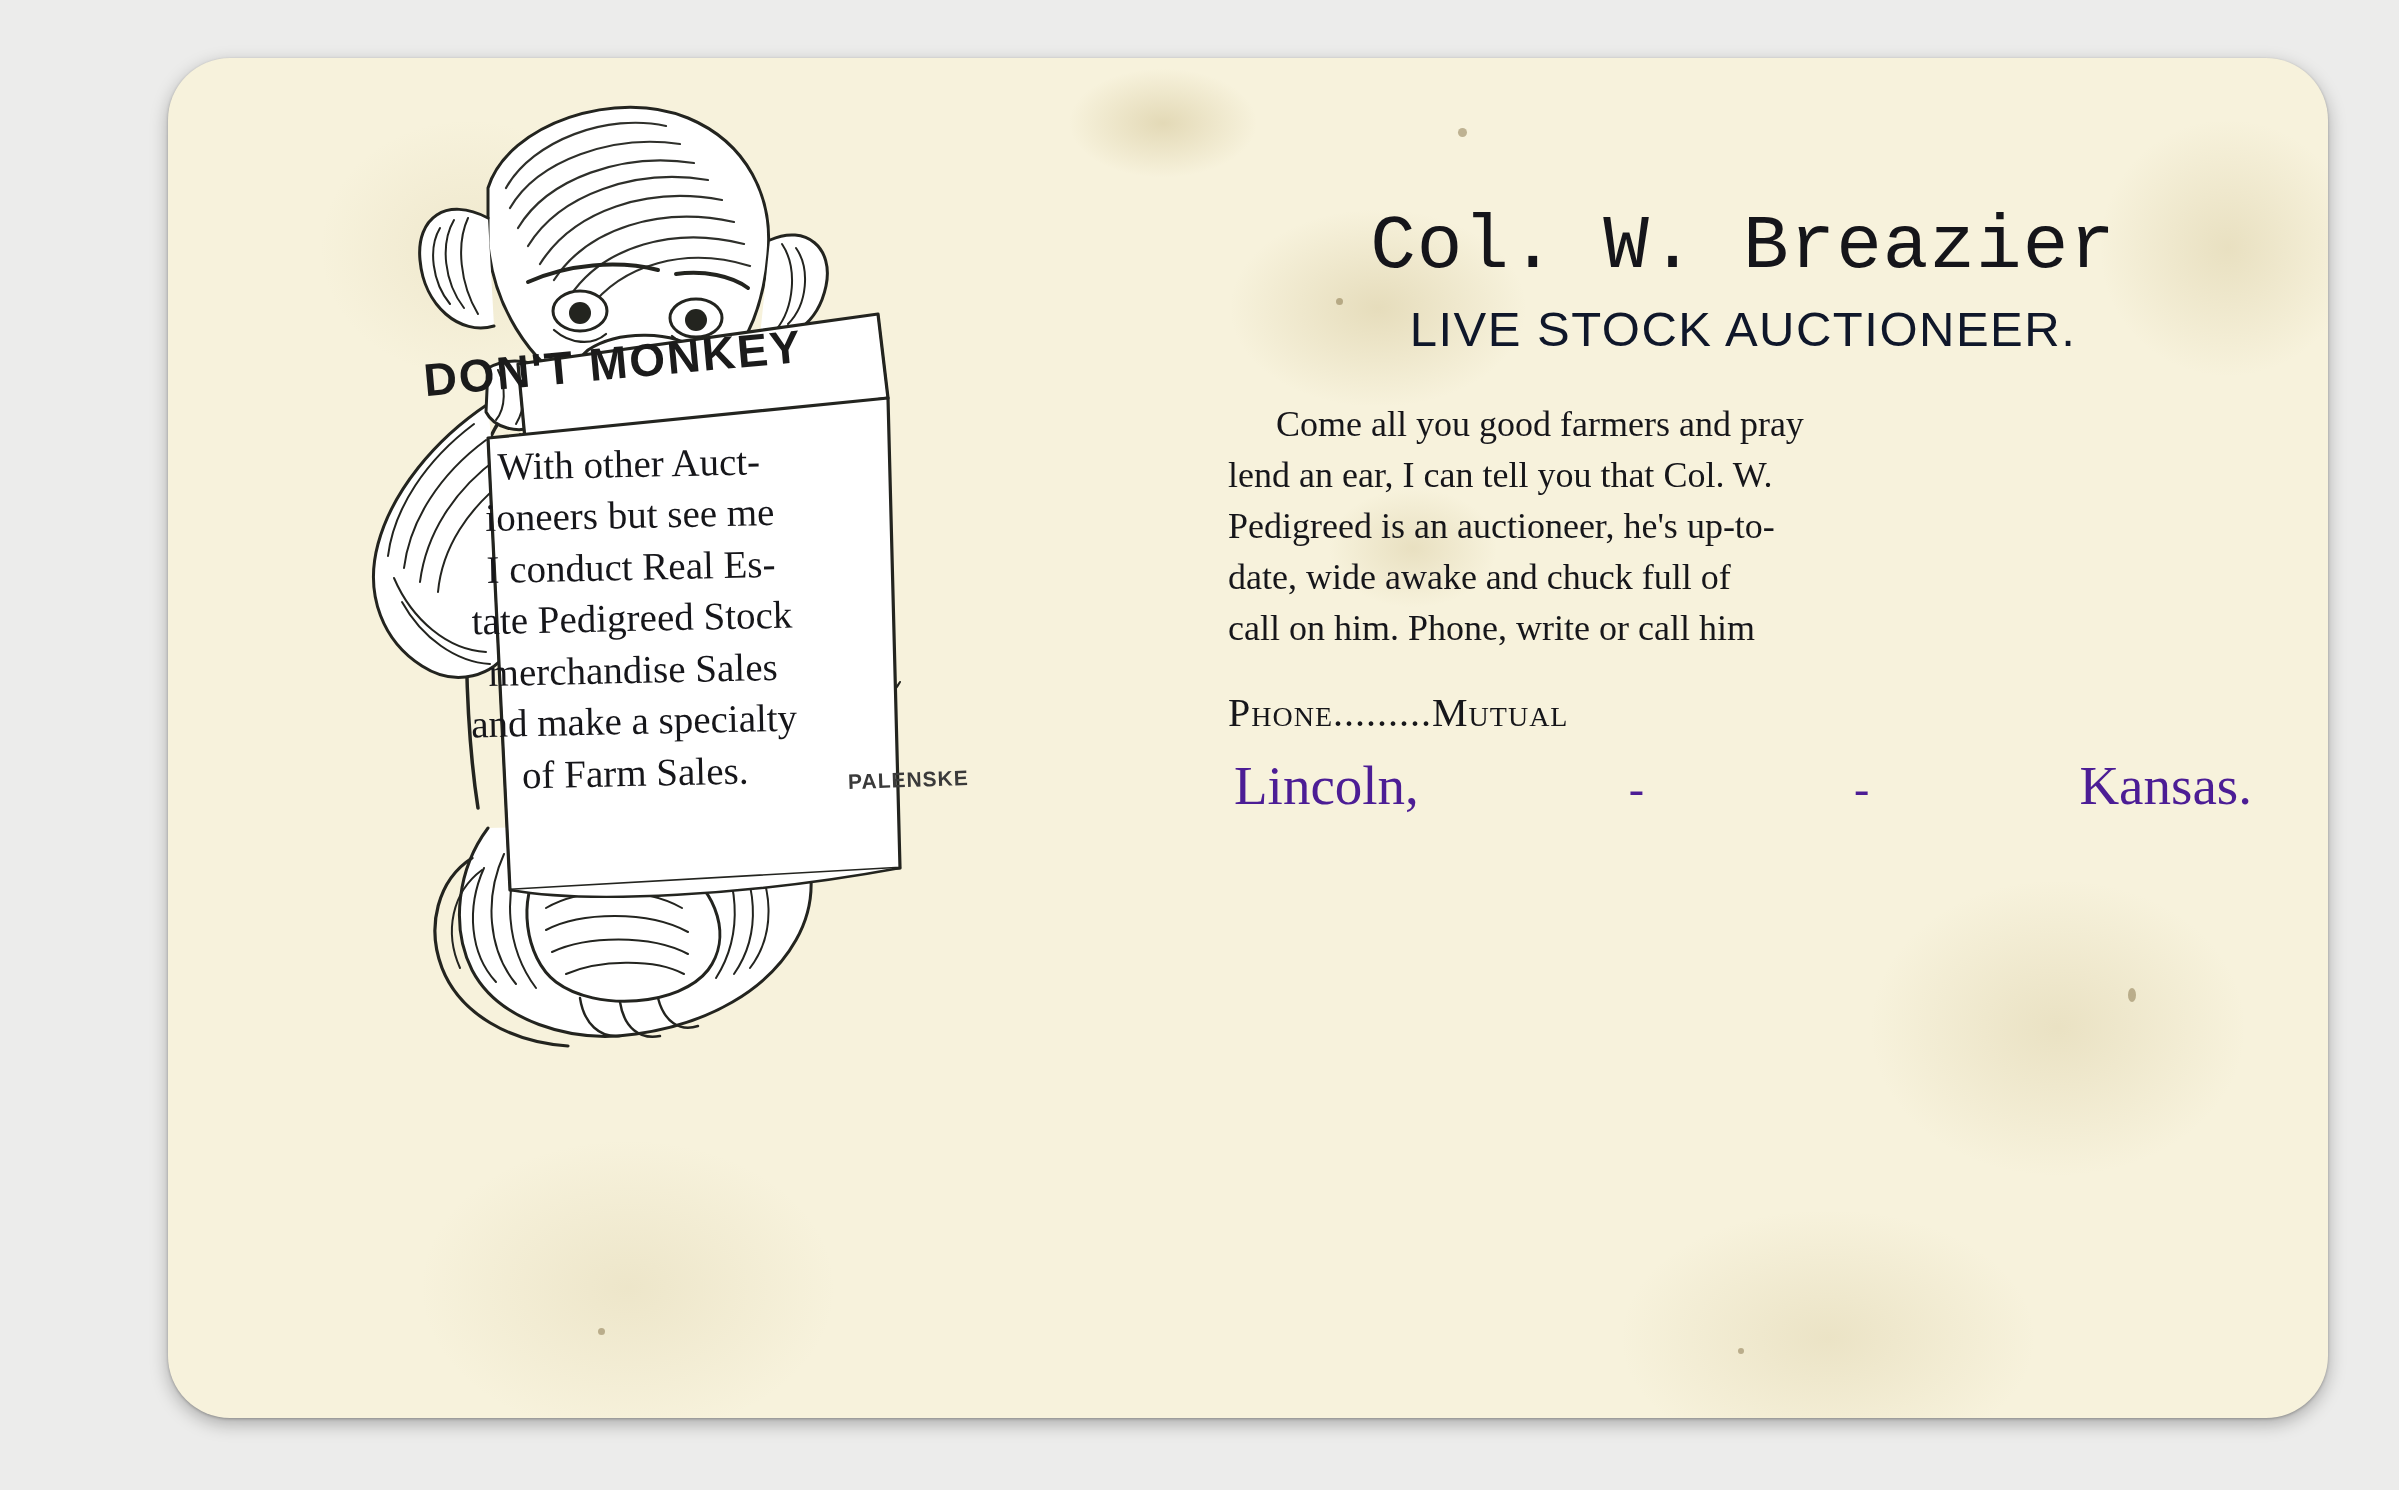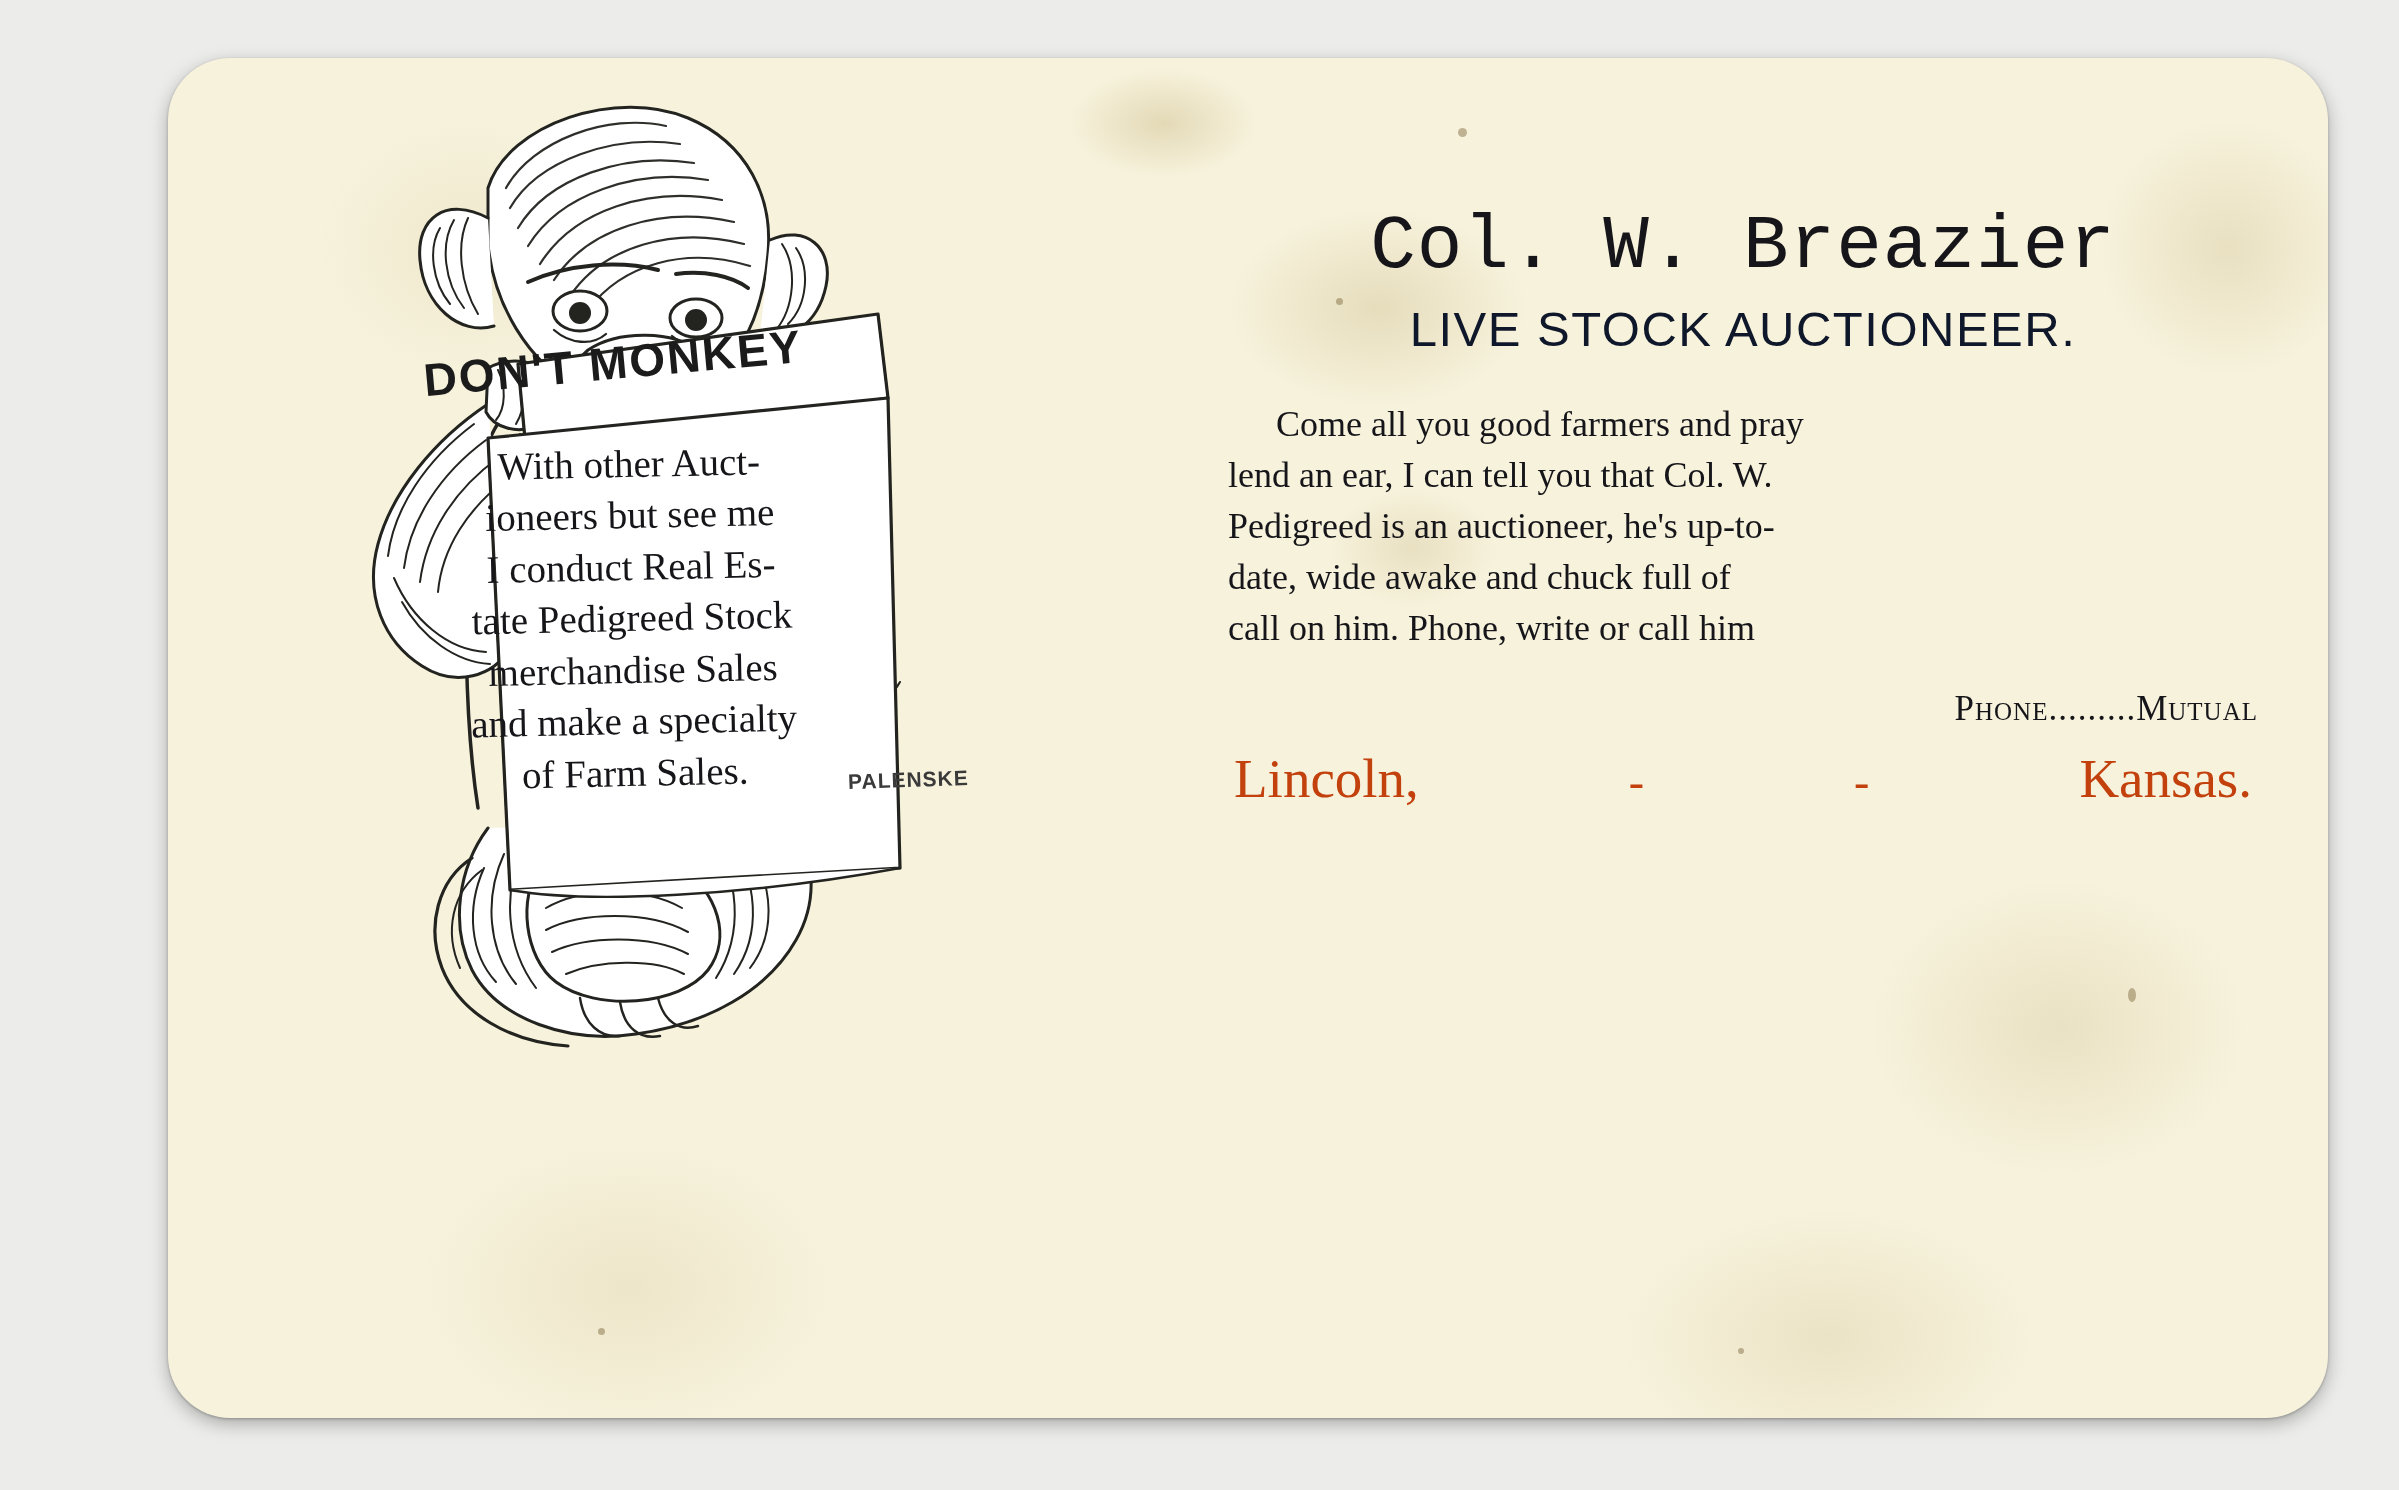--- a/index.html
+++ b/index.html
@@ -134,33 +134,33 @@
     font-size: 36px;
     line-height: 1.42;
     color: #16161a;
     text-align: justify;
   }
   #body-copy .ln { display: block; white-space: nowrap; }
   #body-copy .ln:first-child { text-indent: 48px; }
 
   #phone-line {
     margin-top: 34px;
-    text-align: right;
-    font-family: "Liberation Serif", serif;
-    font-size: 35px;
+    text-align: left;
+    font-family: "Liberation Serif", serif;
+    font-size: 40px;
     color: #16161a;
     letter-spacing: 1px;
   }
   #phone-line .sc { font-variant: small-caps; }
 
   #location-line {
     margin-top: 18px;
     font-family: "Liberation Serif", serif;
     font-size: 55px;
-    color: #c2410c;
+    color: #4c1d95;
     display: flex;
     justify-content: space-between;
     align-items: baseline;
     padding: 0 6px;
   }
   #location-line .dash { font-size: 46px; }
 </style>
 </head>
 <body>
 

